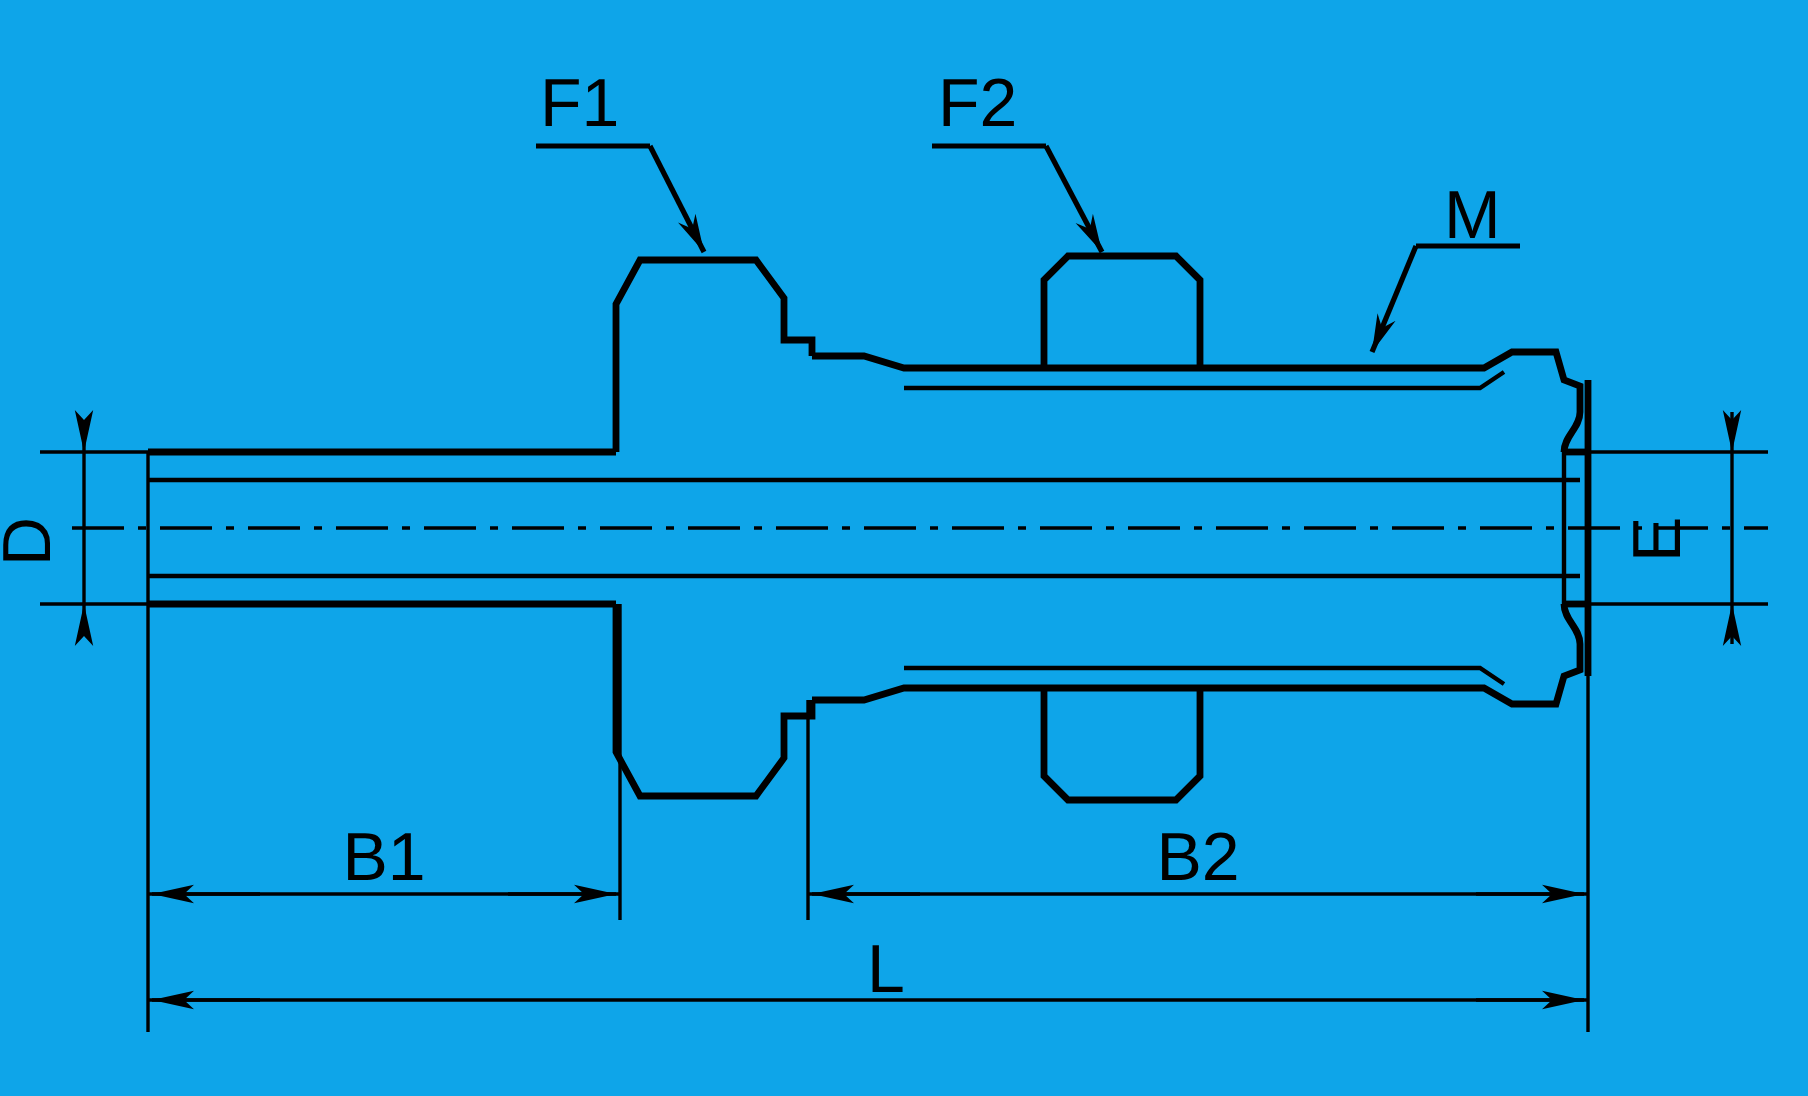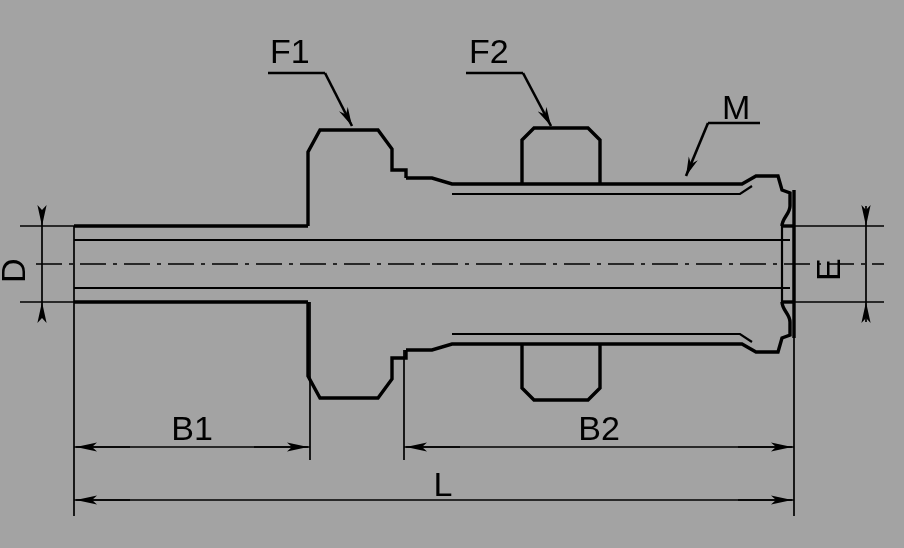--- a/index.html
+++ b/index.html
@@ -1,17 +1,17 @@
 <!DOCTYPE html>
 <html><head>
 <meta charset="utf-8">
 <style>
   html,body{margin:0;padding:0;background:#ffffff;}
   body{width:904px;height:548px;overflow:hidden;font-family:"Liberation Sans",sans-serif;}
-  #drawing-root{position:relative;width:904px;height:548px;background:#a3a3a3;}
+  #drawing-root{position:relative;width:904px;height:548px;background:#0ea5e9;}
   svg#tech-drawing{display:block;width:904px;height:548px;}
   .obj{fill:none;stroke:#000;stroke-width:3.4;stroke-linejoin:miter;stroke-linecap:butt;}
   .obj-thin{fill:none;stroke:#000;stroke-width:2.2;stroke-linejoin:miter;stroke-linecap:butt;}
   .ext{fill:none;stroke:#000;stroke-width:1.7;}
   .dim{fill:none;stroke:#000;stroke-width:1.7;}
   .lead{fill:none;stroke:#000;stroke-width:2.6;}
   .center{fill:none;stroke:#000;stroke-width:1.7;stroke-dasharray:26 7 4 7;}
   .arrowfill{fill:#000;stroke:none;}
   .lbl{font-family:"Liberation Sans",sans-serif;font-size:34px;fill:#000;}
 </style>

